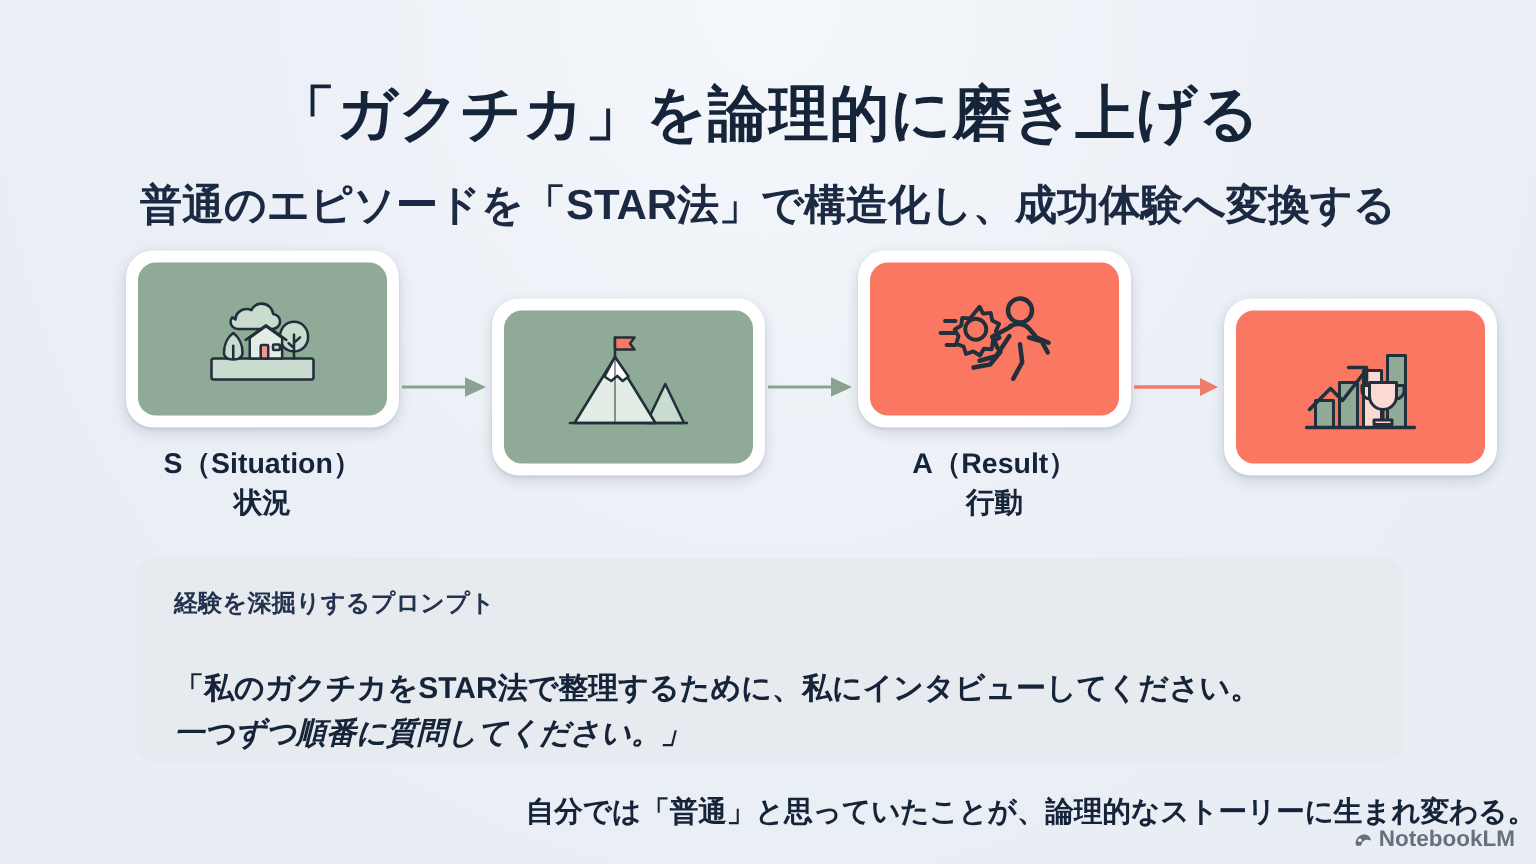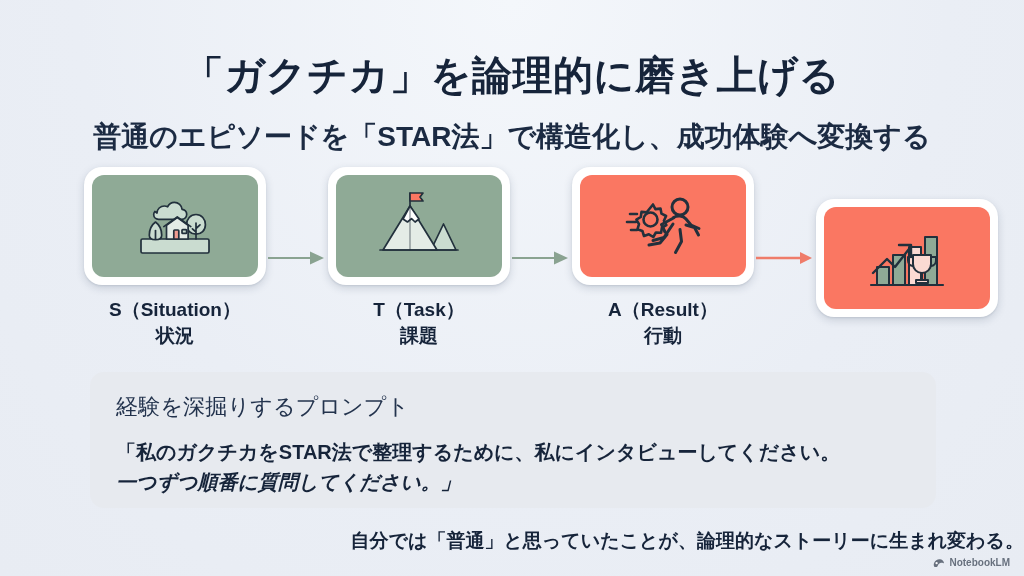--- a/index.html
+++ b/index.html
@@ -122,28 +122,28 @@
     left: 90px;
     top: 372px;
     width: 846px;
     height: 136px;
     background: #e7eaef;
     border-radius: 14px;
     padding: 20px 26px 0 26px;
   }
 
   .prompt-heading {
-    font-size: 22px;
-    font-weight: 400;
+    font-size: 16px;
+    font-weight: 700;
     color: #23334d;
     letter-spacing: 0.2px;
   }
 
   .prompt-quote {
-    margin-top: 16px;
+    margin-top: 32px;
     font-size: 20px;
     font-weight: 700;
     line-height: 1.48;
     color: #16243a;
   }
   .prompt-quote .l2 { display: block; font-style: italic; }
 
   
   .footer-note {
     position: absolute;
@@ -157,21 +157,21 @@
     white-space: nowrap;
   }
 
   .watermark {
     position: absolute;
     right: 14px;
     bottom: 8px;
     display: flex;
     align-items: center;
     gap: 4px;
-    font-size: 10px;
+    font-size: 15px;
     font-weight: 600;
     color: #4c5665;
     opacity: 0.82;
   }
   .watermark svg { display: block; }
 </style>
 </head>
 <body>
 
 <div class="slide">
@@ -230,24 +230,20 @@
               <path d="M37 18L30 31l4.5 3 4-3.4 3.6 3.4L46 31z" fill="#ffffff" stroke="#22303c"></path>
               <path d="M37 18v44" stroke="#22303c" stroke-width="1.2" opacity="0.55"></path>
 
               <path d="M37 18V5"></path>
               <path d="M37 5h13l-3 4 3 4H37z" fill="#fa7762" stroke="#22303c"></path>
 
               <path d="M7 62h78" stroke="#22303c" stroke-width="1.7"></path>
             </svg>
           </span>
         </div>
-      </div>
-      <div class="step-label">
-        <span>T（Task）</span>
-        <span class="ja">課題</span>
       </div>
     </div>
 
     <div class="arrow">
       <svg width="58" height="16" viewBox="0 0 58 16" fill="none">
         <path d="M0 8h44" stroke="#8aa391" stroke-width="2"></path>
         <path d="M42 1.5L56 8l-14 6.5z" fill="#8aa391"></path>
       </svg>
     </div>
 

